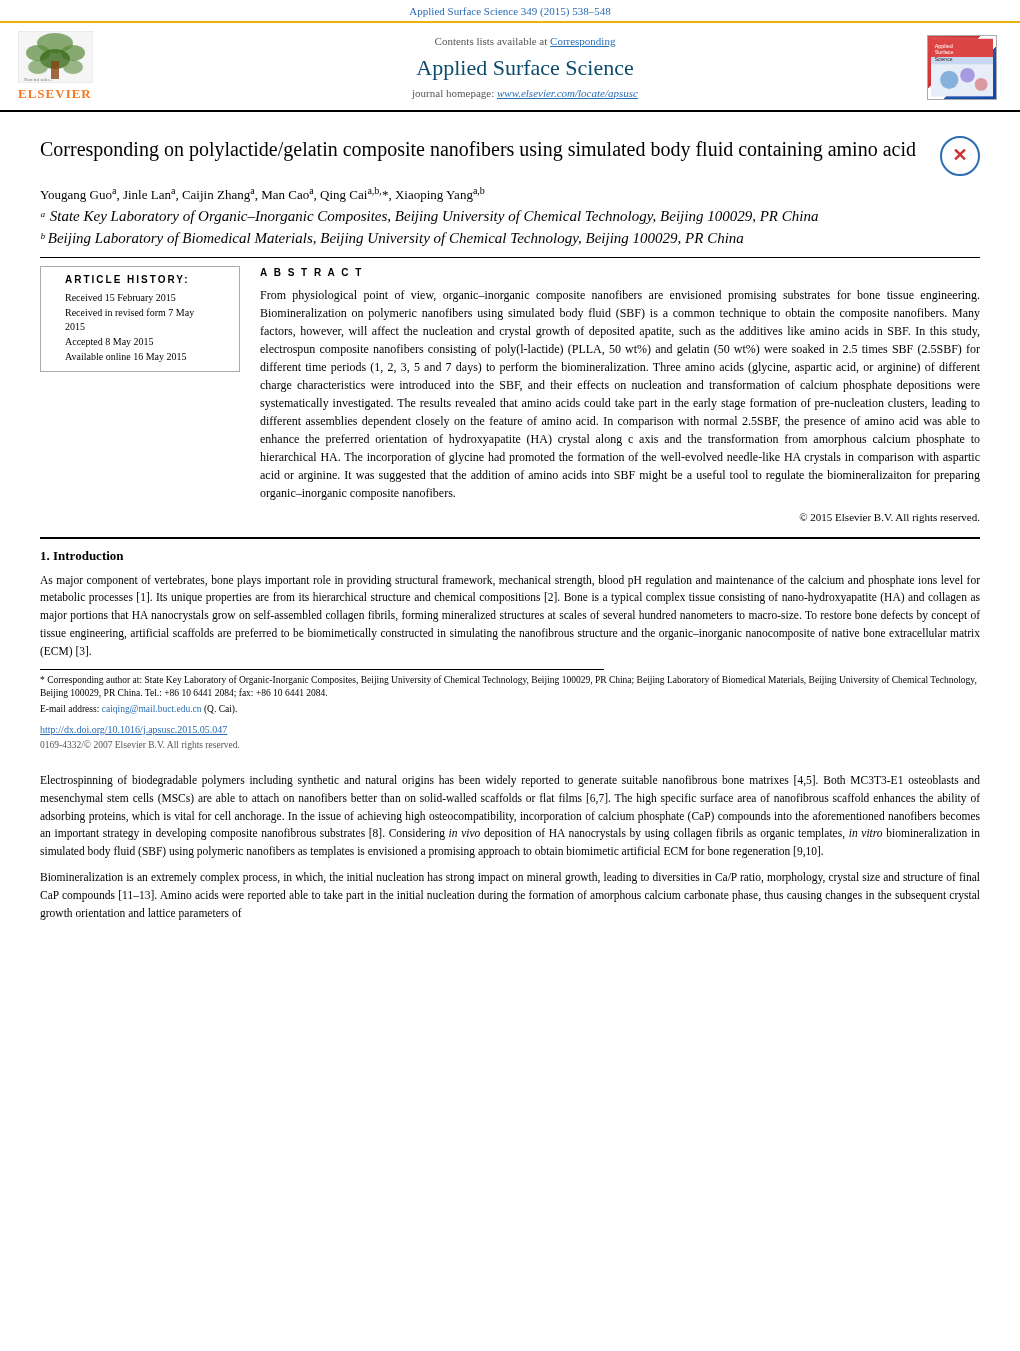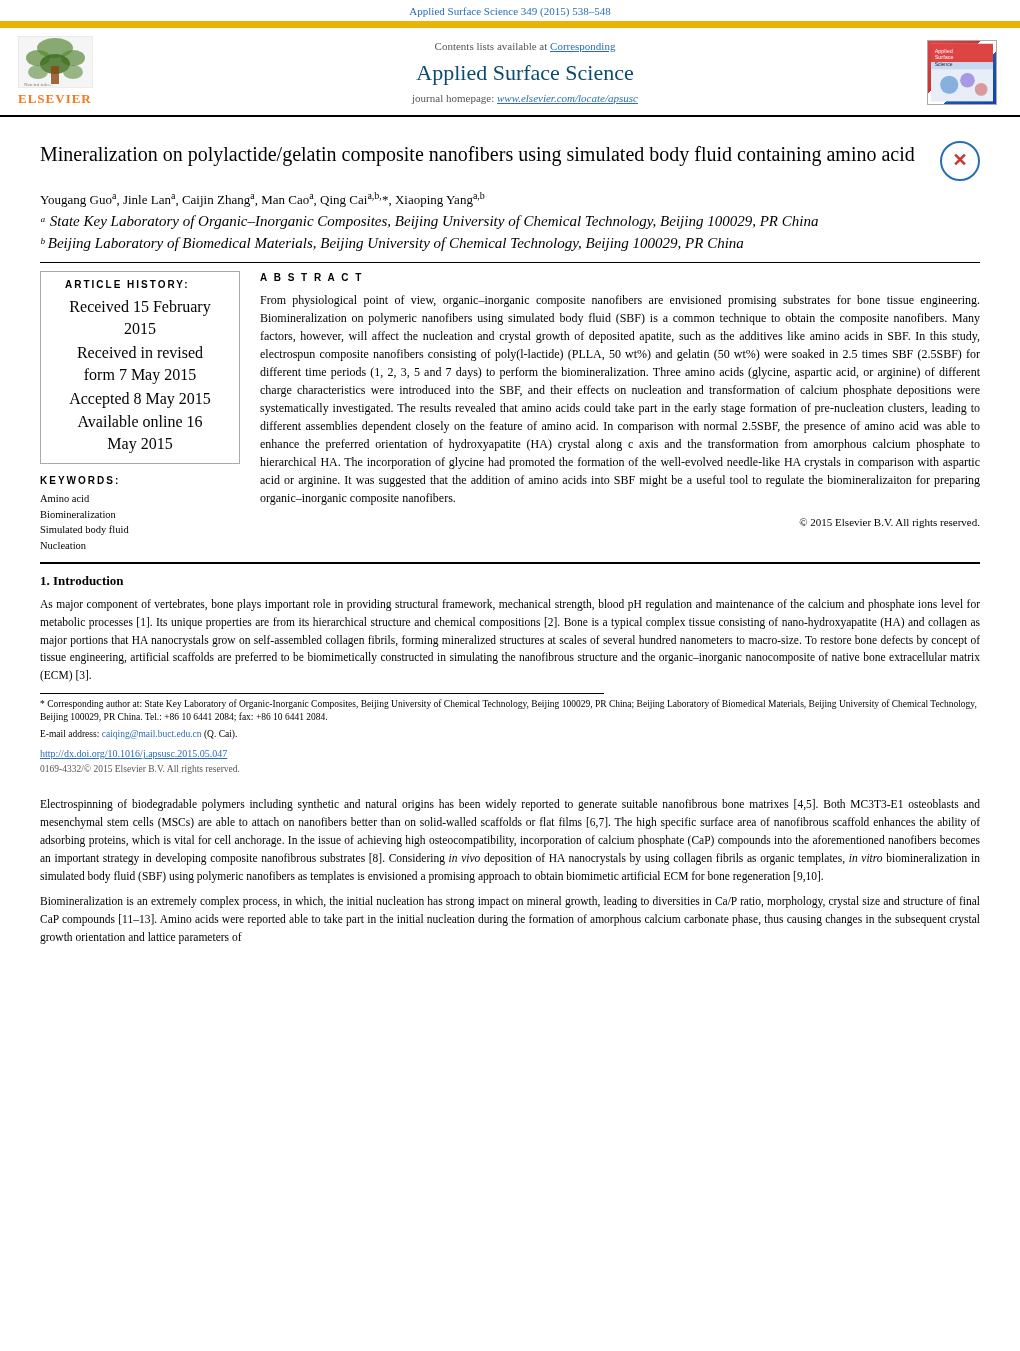--- a/index.html
+++ b/index.html
@@ -11,21 +11,21 @@
       min-height: 1351px;
       font-size: 13px;
       line-height: 1.4;
     }
     .top-bar {
       background: #fff;
       text-align: center;
       padding: 4px 0 2px;
       font-size: 11px;
       color: #2a6db5;
-      border-bottom: 7px solid #eab308;
+      border-bottom: 2px solid #eab308;
     }
     .journal-header {
       display: flex;
       align-items: center;
       justify-content: space-between;
       padding: 8px 18px 6px;
       border-bottom: 2px solid #000;
     }
     .elsevier-word {
       font-size: 13px;
@@ -148,22 +148,21 @@
     .article-info-box h3 {
       font-size: 10px;
       font-weight: bold;
       letter-spacing: 2px;
       text-transform: uppercase;
       margin-bottom: 4px;
       font-family: Arial, sans-serif;
     }
     .article-info-box p {
       margin: 1px 0;
-      font-size: 16px;
-      text-align: center;
+      font-size: 10px;
     }
     .keywords-box {
       margin-top: 6px;
     }
     .keywords-box h3 {
       font-size: 10px;
       font-weight: bold;
       letter-spacing: 2px;
       text-transform: uppercase;
       margin-bottom: 3px;
@@ -301,21 +300,21 @@
         <circle cx="40" cy="40" r="8" fill="#6644cc" opacity="0.5"></circle>
         <circle cx="55" cy="50" r="7" fill="#cc4444" opacity="0.5"></circle>
       </svg>
     </div>
   </div>
 </div>
 
 <div class="main-content">
 
   <div class="article-title-section">
-    <h1 class="article-title">Mineralization on polylactide/gelatin composite nanofibers using simulated body fluid containing amino acid</h1>
+    <h1 class="article-title">Corresponding on polylactide/gelatin composite nanofibers using simulated body fluid containing amino acid</h1>
     <div class="crossmark">
       <span class="crossmark-inner">✕</span>
     </div>
   </div>
 
   <p class="authors-line">
     Yougang Guo<sup>a</sup>, Jinle Lan<sup>a</sup>, Caijin Zhang<sup>a</sup>, Man Cao<sup>a</sup>, Qing Cai<sup>a,b,</sup><span class="star">*</span>, Xiaoping Yang<sup>a,b</sup>
   </p>
 
   <div class="affiliations">
@@ -329,27 +328,20 @@
 
     <div class="left-col">
       <div class="article-info-box">
         <h3>Article history:</h3>
         <p>Received 15 February 2015</p>
         <p>Received in revised form 7 May 2015</p>
         <p>Accepted 8 May 2015</p>
         <p>Available online 16 May 2015</p>
       </div>
 
-      <div class="keywords-box">
-        <h3>Keywords:</h3>
-        <p>Amino acid</p>
-        <p>Biomineralization</p>
-        <p>Simulated body fluid</p>
-        <p>Nucleation</p>
-      </div>
     </div>
 
     <div class="right-col">
       <div class="abstract-section">
         <h3>A B S T R A C T</h3>
         <p class="abstract-text">From physiological point of view, organic–inorganic composite nanofibers are envisioned promising substrates for bone tissue engineering. Biomineralization on polymeric nanofibers using simulated body fluid (SBF) is a common technique to obtain the composite nanofibers. Many factors, however, will affect the nucleation and crystal growth of deposited apatite, such as the additives like amino acids in SBF. In this study, electrospun composite nanofibers consisting of poly(l-lactide) (PLLA, 50 wt%) and gelatin (50 wt%) were soaked in 2.5 times SBF (2.5SBF) for different time periods (1, 2, 3, 5 and 7 days) to perform the biomineralization. Three amino acids (glycine, aspartic acid, or arginine) of different charge characteristics were introduced into the SBF, and their effects on nucleation and transformation of calcium phosphate depositions were systematically investigated. The results revealed that amino acids could take part in the early stage formation of pre-nucleation clusters, leading to different assemblies dependent closely on the feature of amino acid. In comparison with normal 2.5SBF, the presence of amino acid was able to enhance the preferred orientation of hydroxyapatite (HA) crystal along c axis and the transformation from amorphous calcium phosphate to hierarchical HA. The incorporation of glycine had promoted the formation of the well-evolved needle-like HA crystals in comparison with aspartic acid or arginine. It was suggested that the addition of amino acids into SBF might be a useful tool to regulate the biomineralizaiton for preparing organic–inorganic composite nanofibers.</p>
       </div>
       <p class="copyright-line">© 2015 Elsevier B.V. All rights reserved.</p>
     </div>
   </div>
@@ -370,21 +362,21 @@
       <hr class="footnote-divider">
       <p class="footnote">
         * Corresponding author at: State Key Laboratory of Organic-Inorganic Composites, Beijing University of Chemical Technology, Beijing 100029, PR China; Beijing Laboratory of Biomedical Materials, Beijing University of Chemical Technology, Beijing 100029, PR China. Tel.: +86 10 6441 2084; fax: +86 10 6441 2084.
       </p>
       <p class="footnote">
         <span>E-mail address:</span>
         <span class="footnote-email">caiqing@mail.buct.edu.cn</span>
         <span>(Q. Cai).</span>
       </p>
       <a class="doi-link" href="#">http://dx.doi.org/10.1016/j.apsusc.2015.05.047</a>
-      <p class="issn-line">0169-4332/© 2015 Elsevier B.V. All rights reserved.</p>
+      <p class="issn-line">0169-4332/© 2007 Elsevier B.V. All rights reserved.</p>
     </div>
 
     <div class="body-right">
       <p class="body-text">
         Electrospinning of biodegradable polymers including synthetic and natural origins has been widely reported to generate suitable nanofibrous bone matrixes [4,5]. Both MC3T3-E1 osteoblasts and mesenchymal stem cells (MSCs) are able to attach on nanofibers better than on solid-walled scaffolds or flat films [6,7]. The high specific surface area of nanofibrous scaffold enhances the ability of adsorbing proteins, which is vital for cell anchorage. In the issue of achieving high osteocompatibility, incorporation of calcium phosphate (CaP) compounds into the aforementioned nanofibers becomes an important strategy in developing composite nanofibrous substrates [8]. Considering <em>in vivo</em> deposition of HA nanocrystals by using collagen fibrils as organic templates, <em>in vitro</em> biomineralization in simulated body fluid (SBF) using polymeric nanofibers as templates is envisioned a promising approach to obtain biomimetic artificial ECM for bone regeneration [9,10].
       </p>
       <p class="body-text">
         Biomineralization is an extremely complex process, in which, the initial nucleation has strong impact on mineral growth, leading to diversities in Ca/P ratio, morphology, crystal size and structure of final CaP compounds [11–13]. Amino acids were reported able to take part in the initial nucleation during the formation of amorphous calcium carbonate phase, thus causing changes in the subsequent crystal growth orientation and lattice parameters of
       </p>
     </div>

